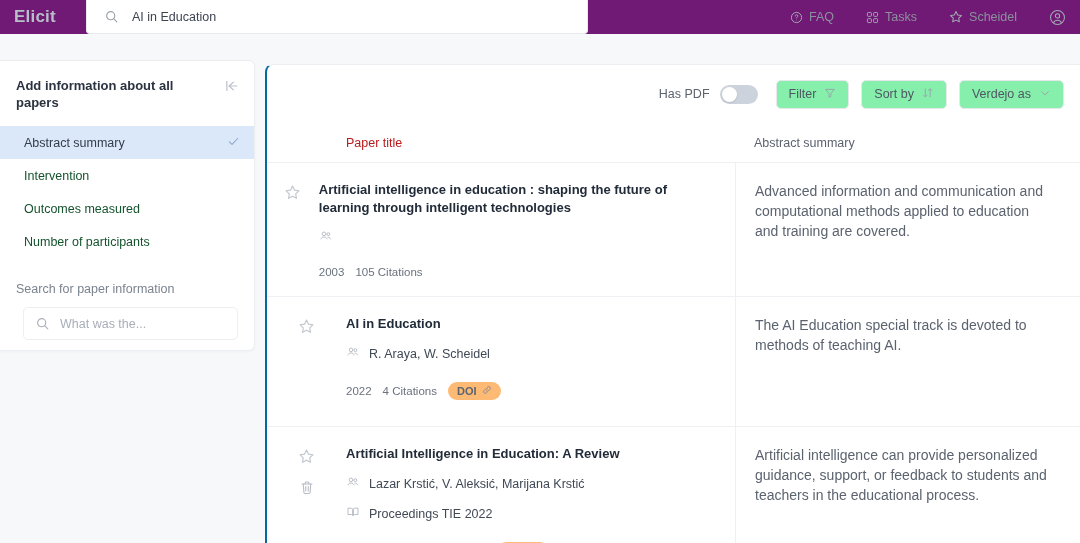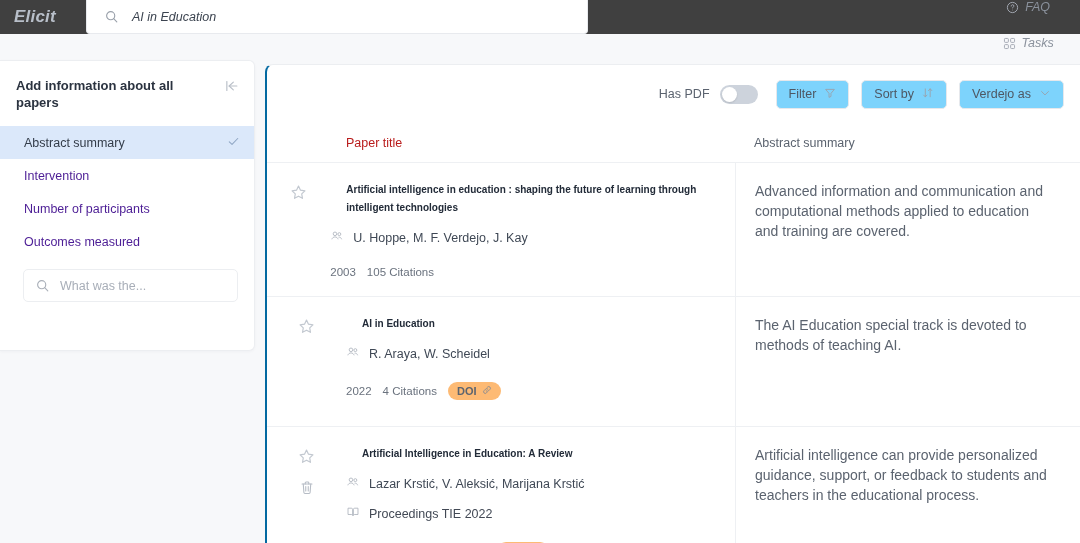--- a/index.html
+++ b/index.html
@@ -8,22 +8,22 @@
     font-family: "Liberation Sans", sans-serif;
     background: #f7f8fa;
     overflow: hidden;
     -webkit-font-smoothing: antialiased;
   }
 
   
   .topbar {
     position: absolute; top: 0; left: 0;
     width: 1080px; height: 34px;
-    background: #404040;
-    display: flex; align-items: center; font-style: italic;
+    background: #701a75;
+    display: flex; align-items: center;
   }
   .logo {
     font-size: 17px; font-weight: bold; color: #b8bfc9;
     letter-spacing: .2px;
     margin-left: 14px; width: 72px;
   }
   .searchwrap {
     position: absolute; left: 86px; top: 0;
     width: 502px; height: 34px;
     background: #fff;
@@ -33,21 +33,21 @@
     border-top: none;
     border-radius: 0 0 4px 4px;
     display: flex; align-items: center;
   }
   .searchwrap .mag { margin-left: 18px; display:flex; }
   .searchtext {
     margin-left: 14px; font-size: 12.5px; color: #3c4450;
   }
   .navgroup {
     position: absolute; right: 14px; top: 0; height: 34px;
-    display: flex; align-items: center; gap: 22px; flex-direction: column;
+    display: flex; align-items: center; gap: 32px;
   }
   .navitem {
     display: flex; align-items: center; gap: 6px;
     font-size: 12.5px; color: #8a919c; cursor: pointer;
   }
   .navitem svg { display: block; }
 
   
   .sidebar {
     position: absolute; left: 0; top: 60px;
@@ -65,21 +65,21 @@
     padding: 0 44px 0 16px;
   }
   .sb-collapse {
     position: absolute; right: 14px; top: 17px;
     cursor: pointer;
   }
   .sb-list { margin-top: 15px; }
   .sb-item {
     height: 33px; display: flex; align-items: center;
     padding: 0 14px 0 24px;
-    font-size: 12.5px; color: #4c1d95;
+    font-size: 12.5px; color: #14532d;
     cursor: pointer;
   }
   .sb-item.active {
     background: #dbe8fa; color: #333c49;
   }
   .sb-item .lbl { flex: 1; }
   .sb-caption {
     font-size: 12.5px; color: #7b838f;
     padding: 0 16px; margin-top: 24px;
   }
@@ -120,21 +120,21 @@
   }
   .toggle .knob {
     position: absolute; left: 2px; top: 2px;
     width: 15px; height: 15px; border-radius: 50%;
     background: #ffffff;
     box-shadow: 0 1px 2px rgba(0,0,0,.12);
   }
   .tbtn {
     height: 29px; padding: 0 12px;
     border: 1px solid #e6e8ec; border-radius: 5px;
-    background: #7dd3fc;
+    background: #86efac;
     display: flex; align-items: center; gap: 8px;
     font-size: 12.5px; color: #4e5763; cursor: pointer;
   }
   .colhead {
     height: 40px; display: flex; align-items: center;
     border-bottom: 1px solid #eef0f3;
   }
   .colhead .c1 {
     width: 468px; padding-left: 79px;
     font-size: 12.5px; color: #b91c1c;
@@ -147,22 +147,22 @@
   .row .left {
     width: 468px; display: flex;
     padding: 18px 20px 18px 0;
   }
   .row .acts {
     width: 79px; padding-top: 3px;
     display: flex; flex-direction: column; align-items: center; gap: 15px;
   }
   .iconbtn { cursor: pointer; display: flex; }
   .ptitle {
-    font-size: 10px; font-weight: bold; color: #222b38;
-    line-height: 18px; cursor: pointer; margin-left: 16px;
+    font-size: 13px; font-weight: bold; color: #222b38;
+    line-height: 18px; cursor: pointer;
   }
   .meta-line {
     display: flex; align-items: center; gap: 9px;
     margin-top: 12px;
   }
   .meta-line .txt { font-size: 12.5px; color: #3f4855; }
   .meta-line .txt.ital { color: #424955; }
   .badges {
     display: flex; align-items: center; gap: 11px;
     margin-top: 19px;
@@ -221,21 +221,21 @@
         </svg>
       </span>
       <span>Tasks</span>
     </div>
     <div class="navitem">
       <span>
         <svg width="14" height="14" viewBox="0 0 16 16" fill="none" stroke="#a3a9b3" stroke-width="1.2" stroke-linejoin="round">
           <path d="M8 1.8l1.9 3.9 4.3.6-3.1 3 .7 4.2L8 11.6l-3.8 1.9.7-4.2-3.1-3 4.3-.6z"></path>
         </svg>
       </span>
-      <span>Advanced</span>
+      <span>Scheidel</span>
     </div>
     <div class="navitem">
       <span>
         <svg width="17" height="17" viewBox="0 0 20 20" fill="none" stroke="#a3a9b3" stroke-width="1.2">
           <circle cx="10" cy="10" r="8.2"></circle>
           <circle cx="10" cy="8.1" r="2.5"></circle>
           <path d="M5.3 16.3c.9-2 2.6-3 4.7-3s3.8 1 4.7 3"></path>
         </svg>
       </span>
     </div>
@@ -259,27 +259,28 @@
       <span>
         <svg width="13" height="13" viewBox="0 0 16 16" fill="none" stroke="#8fa6c4" stroke-width="1.3" stroke-linecap="round" stroke-linejoin="round">
           <polyline points="2.8,8.4 6.2,11.6 13.2,4.3"></polyline>
         </svg>
       </span>
     </div>
     <div class="sb-item">
       <span class="lbl">Intervention</span>
     </div>
     <div class="sb-item">
+      <span class="lbl">Outcomes measured</span>
+    </div>
+    <div class="sb-item">
       <span class="lbl">Number of participants</span>
     </div>
-    <div class="sb-item">
-      <span class="lbl">Outcomes measured</span>
-    </div>
-  </div>
-
+  </div>
+
+  <div class="sb-caption">Search for paper information</div>
 
   <div class="sb-search">
     <span class="mag">
       <svg width="13" height="13" viewBox="0 0 16 16" fill="none" stroke="#aab0b9" stroke-width="1.4">
         <circle cx="7" cy="7" r="5"></circle>
           <line x1="10.7" y1="10.7" x2="14.5" y2="14.5" stroke-linecap="round"></line>
       </svg>
     </span>
     <span class="ph">What was the...</span>
   </div>
@@ -344,21 +345,20 @@
         <div class="ptitle">Artificial intelligence in education : shaping the future of learning through intelligent technologies</div>
         <div class="meta-line">
           <span>
             <svg width="14" height="14" viewBox="0 0 18 18" fill="none" stroke="#aeb4bd" stroke-width="1.1">
               <circle cx="6.4" cy="6.2" r="2.3"></circle>
                 <circle cx="12" cy="6.6" r="1.9"></circle>
               <path d="M2.4 13.2c.6-2 2.1-3 4-3s3.4 1 4 3"></path>
               <path d="M11 10.5c1.9-.2 3.4.8 4 2.7"></path>
             </svg>
           </span>
-          <span class="txt">U. Hoppe, M. F. Verdejo, J. Kay</span>
         </div>
         <div class="badges">
           <span class="b">2003</span>
           <span class="b">105 Citations</span>
         </div>
       </div>
     </div>
     <div class="right">Advanced information and communication and computational methods applied to education and training are covered.</div>
   </div>
 

